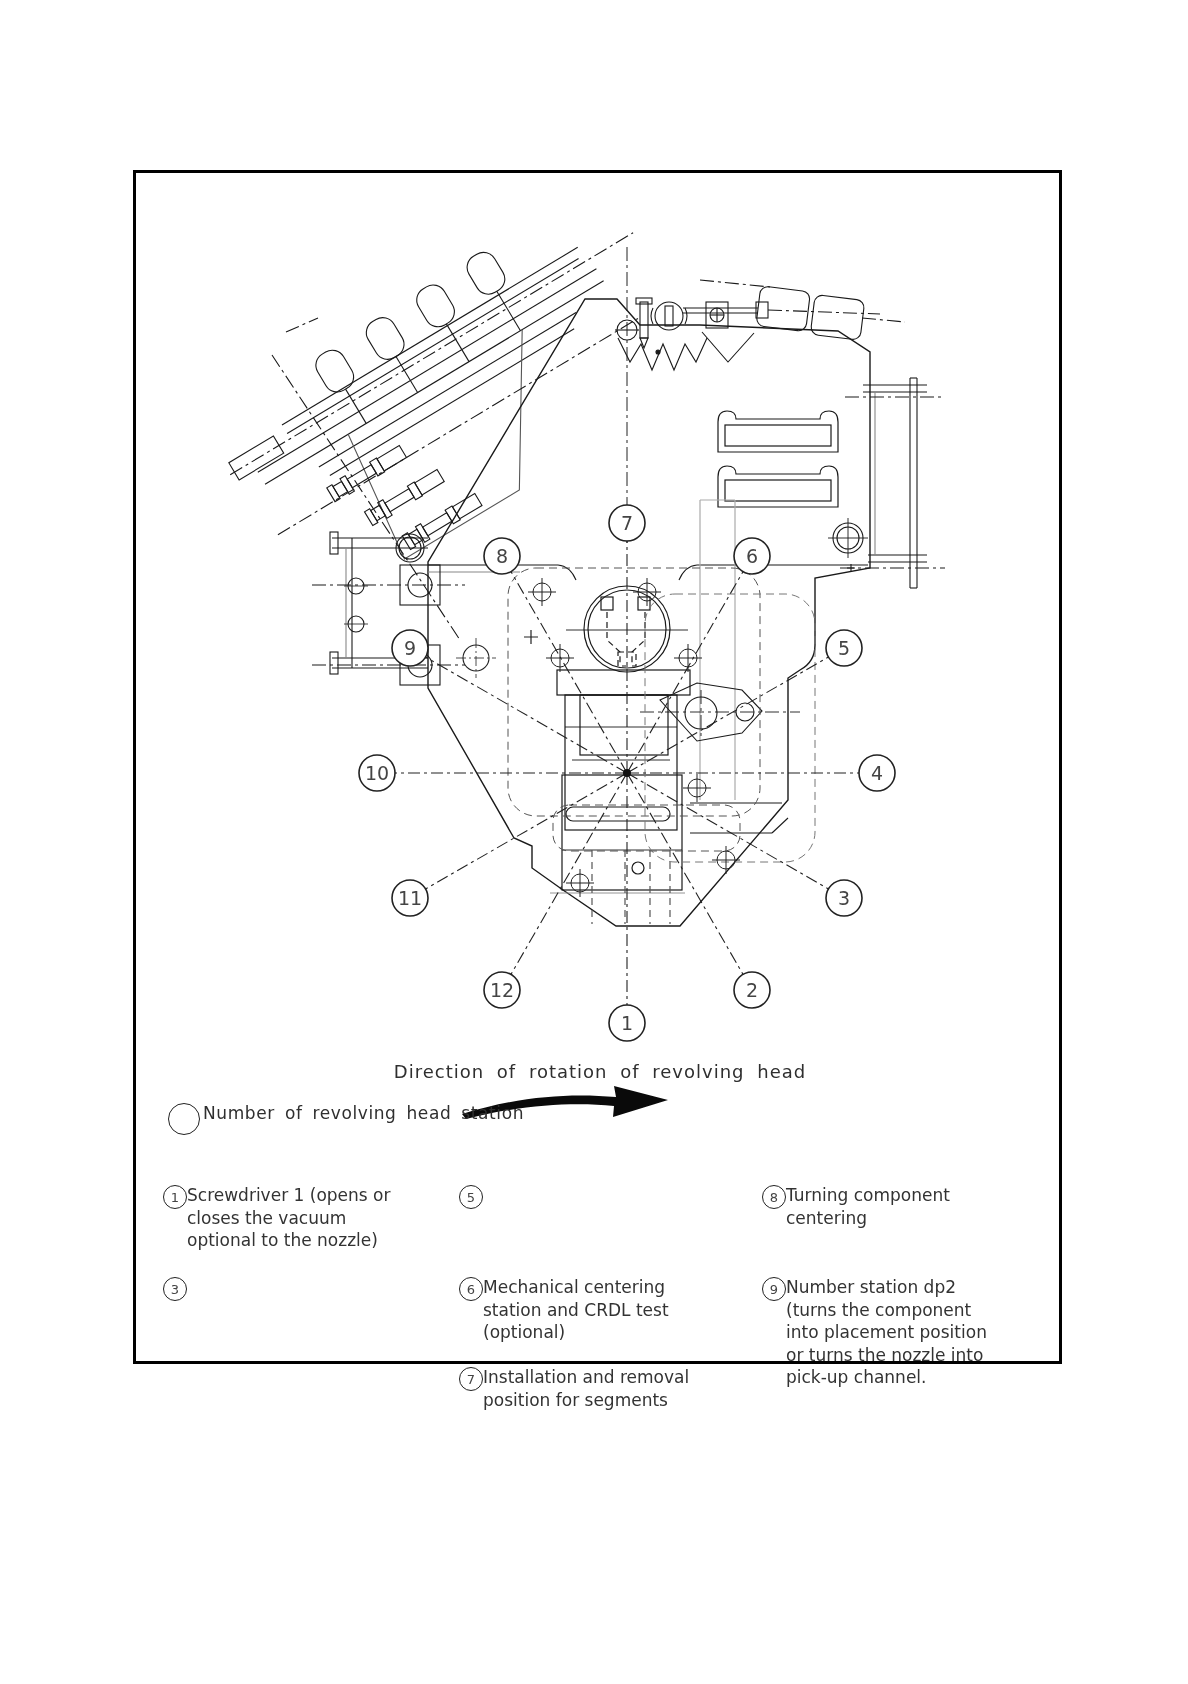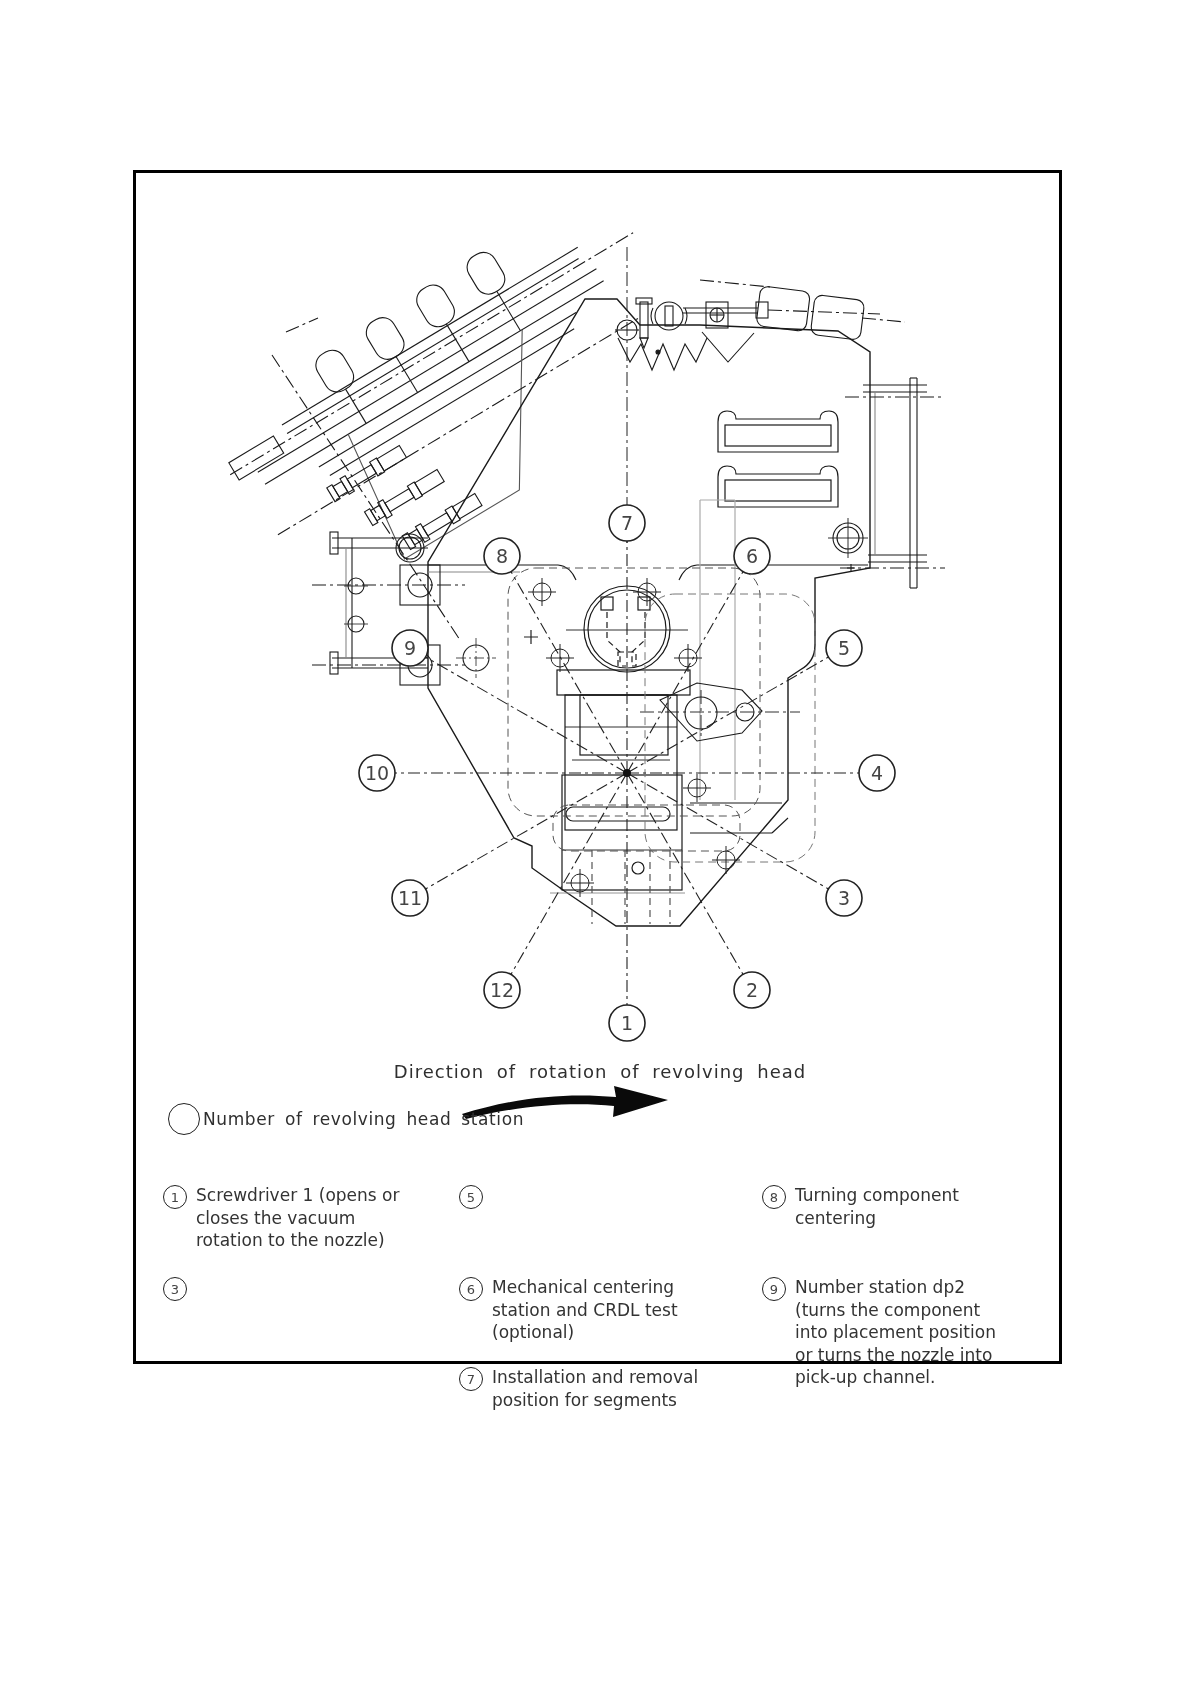--- a/index.html
+++ b/index.html
@@ -2,26 +2,26 @@
 <html><head>
 <meta charset="utf-8">
 <style>
   html,body{margin:0;padding:0;background:#fff;}
   #page{position:relative;width:1188px;height:1684px;background:#ffffff;overflow:hidden;
         font-family:"DejaVu Sans","Liberation Sans",sans-serif;color:#2e2e2e;}
   #frame{position:absolute;left:133px;top:170px;width:923px;height:1188px;border:3px solid #000;}
   svg{position:absolute;left:0;top:0;}
   .cadtext{position:absolute;color:#2f2f2f;letter-spacing:0.6px;word-spacing:4px;}
   .title{font-size:18px;letter-spacing:1px;word-spacing:6px;text-align:center;}
-  .keyrow{display:flex;align-items:center;}
+  .keyrow{display:flex;align-items:flex-start;}
   .keycircle{width:30px;height:30px;border:1.6px solid #222;border-radius:50%;flex:0 0 auto;}
   .legend-item{position:absolute;display:flex;align-items:flex-start;}
   .numcircle{width:22px;height:22px;border:1.5px solid #222;border-radius:50%;flex:0 0 auto;
              display:flex;align-items:center;justify-content:center;font-size:13px;color:#444;margin-top:1px;}
-  .legend-lines{margin-left:9px;font-size:17px;line-height:22.5px;color:#333;}
+  .legend-lines{font-size:17px;line-height:22.5px;color:#333;}
   .legend-lines div{white-space:nowrap;}
 </style>
 </head>
 <body>
 
 <div id="page">
   <div id="frame"></div>
 
   <svg width="1188" height="1684" viewBox="0 0 1188 1684">
     <defs>
@@ -318,21 +318,21 @@
     <div class="cadtext" style="position:static;font-size:17px;margin-left:3px;">Number of revolving head station</div>
   </div>
 
   <div>
 
     <div class="legend-item" style="left:163px;top:1184px;">
       <div class="numcircle">1</div>
       <div class="legend-lines">
         <div>Screwdriver 1 (opens or</div>
         <div>closes the vacuum</div>
-        <div>rotation to the nozzle)</div>
+        <div>optional to the nozzle)</div>
       </div>
     </div>
 
     <div class="legend-item" style="left:163px;top:1276px;">
       <div class="numcircle">3</div>
     </div>
 
     <div class="legend-item" style="left:459px;top:1184px;">
       <div class="numcircle">5</div>
     </div>

